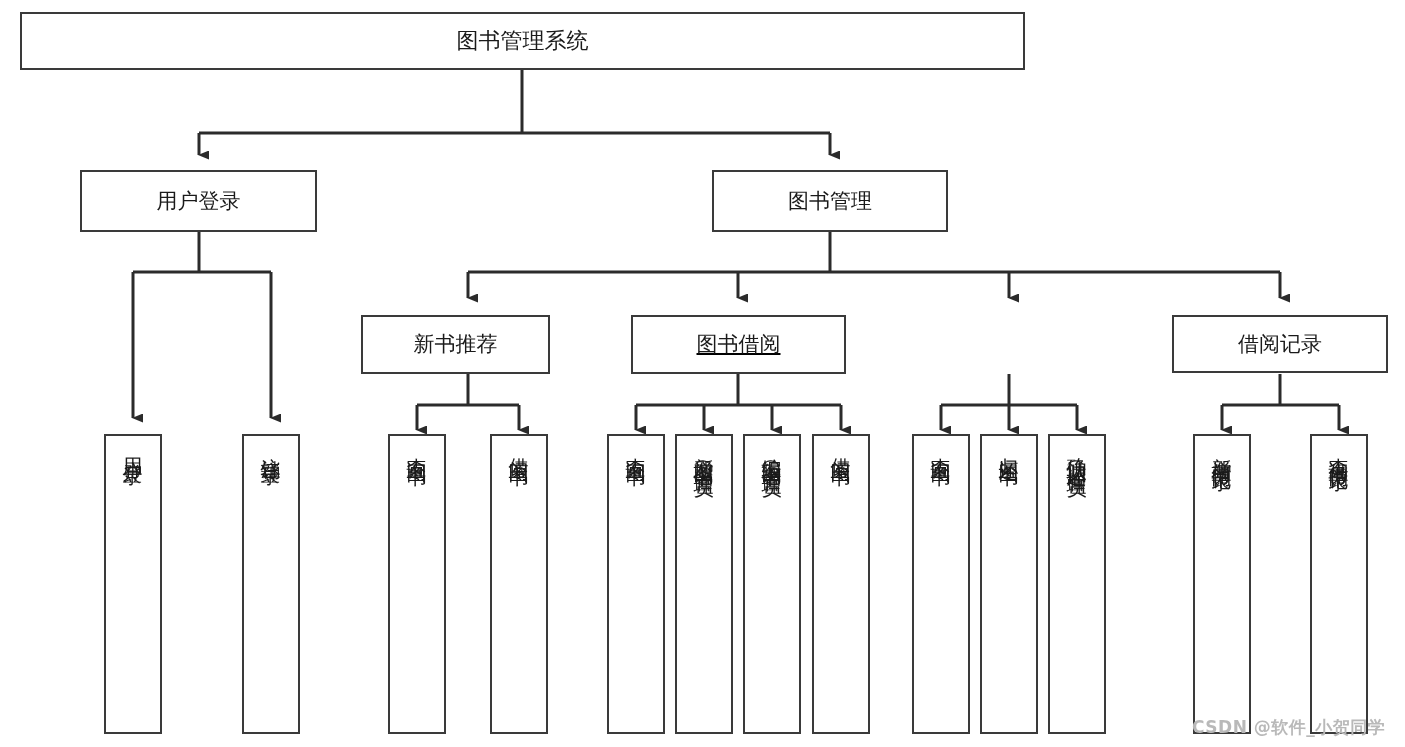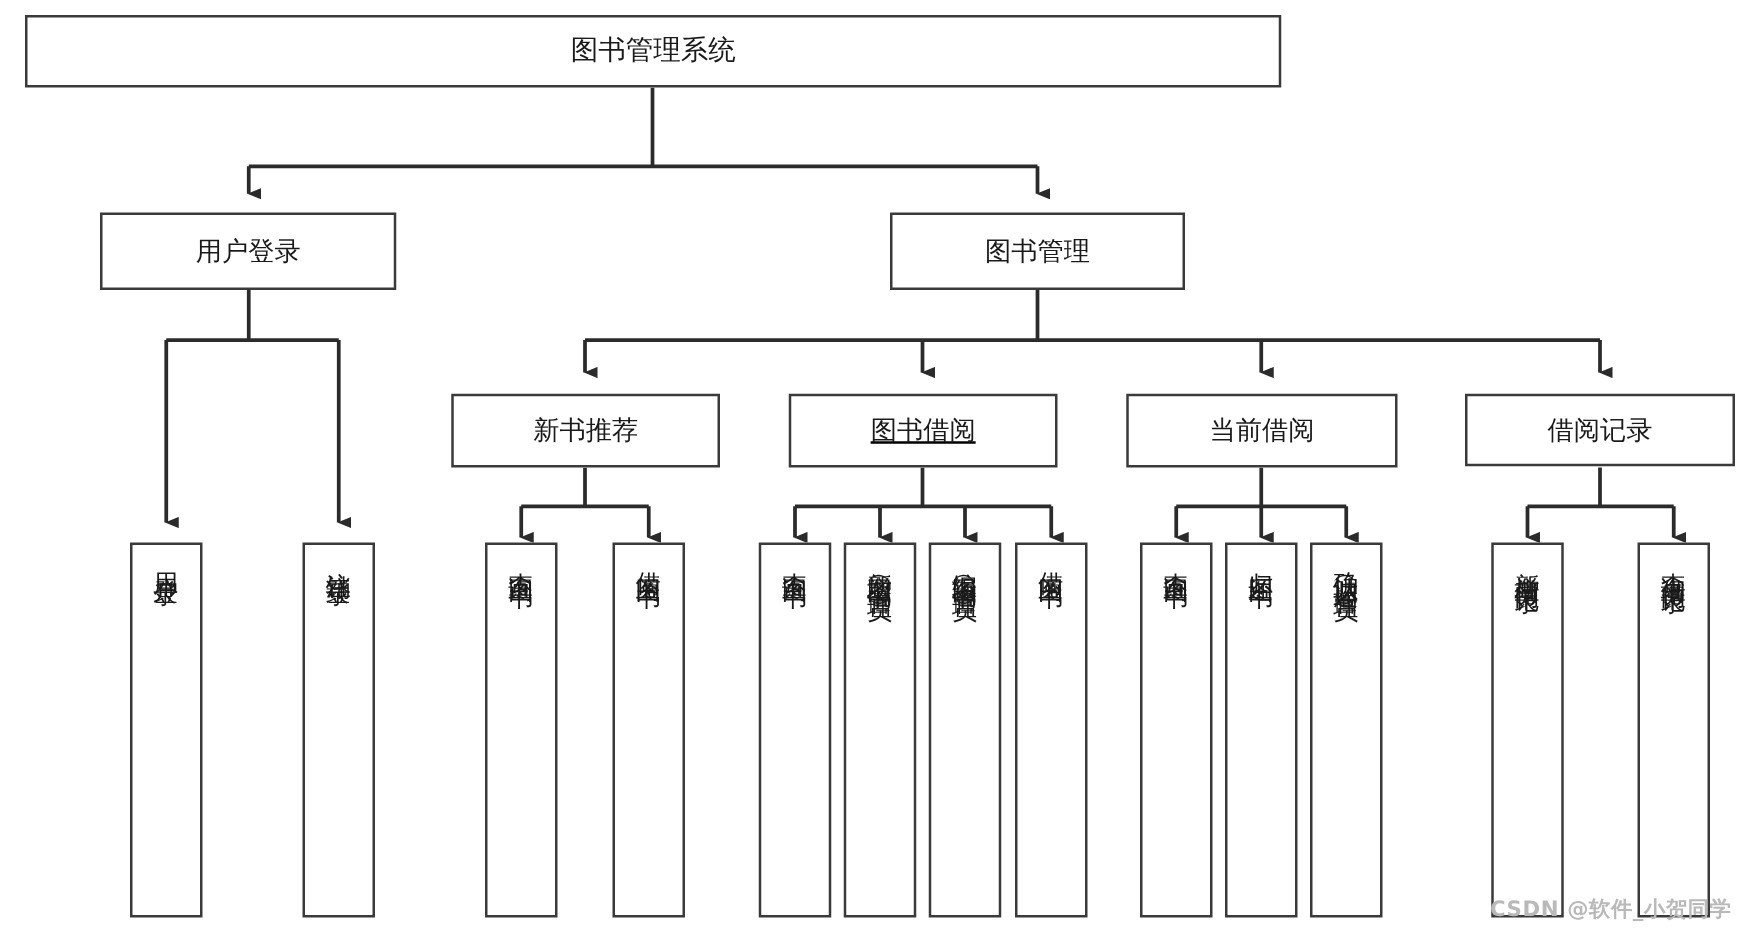--- a/index.html
+++ b/index.html
@@ -134,29 +134,26 @@
     <span class="node-label">图书管理系统</span>
   </div>
 
   <div class="node horiz" style="left:80px; top:170px; width:237px; height:62px;">
     <span class="node-label">用户登录</span>
   </div>
   <div class="node horiz" style="left:712px; top:170px; width:236px; height:62px;justify-content:center;">
     <span class="node-label">图书管理</span>
   </div>
 
-  <div class="node horiz" style="left:361px; top:315px; width:215px; height:59px;">
+  <div class="node horiz" style="left:361px; top:315px; width:189px; height:59px;">
     <span class="node-label">新书推荐</span>
   </div>
   <div class="node horiz" style="left:631px; top:315px; width:215px; height:59px;text-decoration:underline;">
     <span class="node-label">图书借阅</span>
   </div>
-  <div class="node horiz" style="left:901px; top:315px; width:217px; height:59px;">
-    <span class="node-label">当前借阅</span>
-  </div>
   <div class="node horiz" style="left:1172px; top:315px; width:216px; height:58px;">
     <span class="node-label">借阅记录</span>
   </div>
 
   <div class="node vert" style="left:104px; top:434px; width:58px; height:300px;">
     <span class="node-label">用户登录</span>
   </div>
   <div class="node vert" style="left:242px; top:434px; width:58px; height:300px;">
     <span class="node-label">注销登录</span>
   </div>

